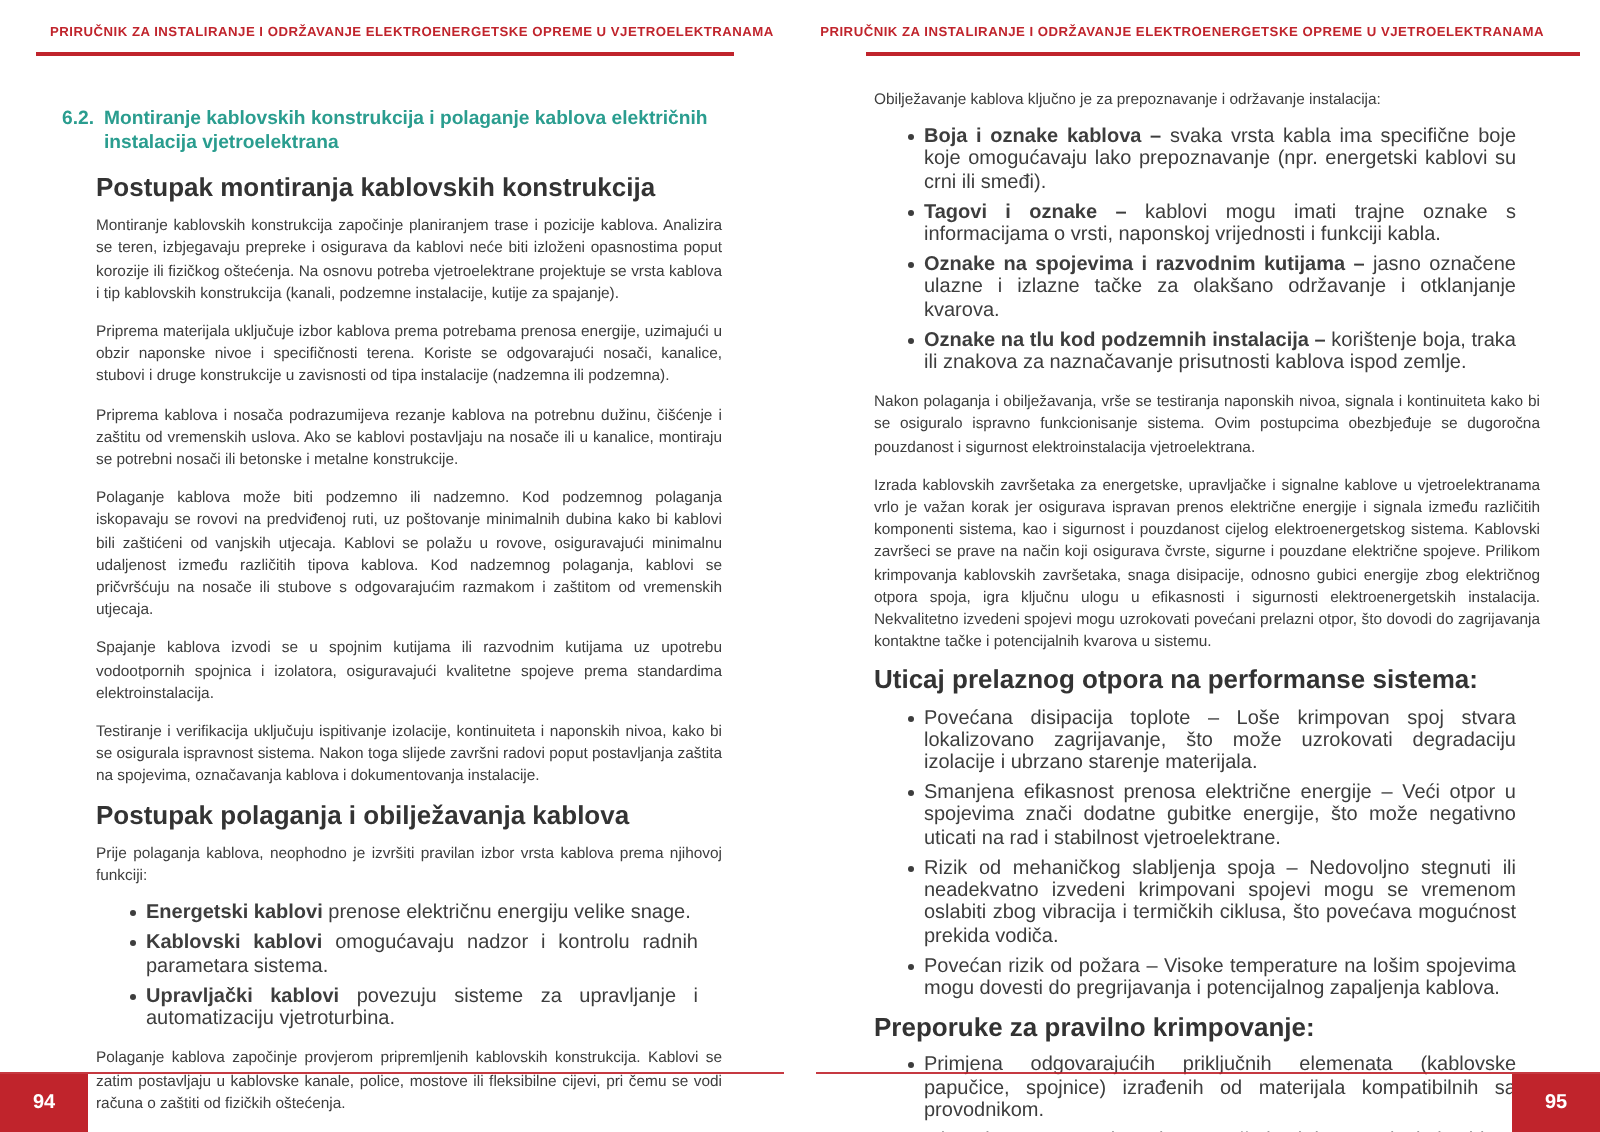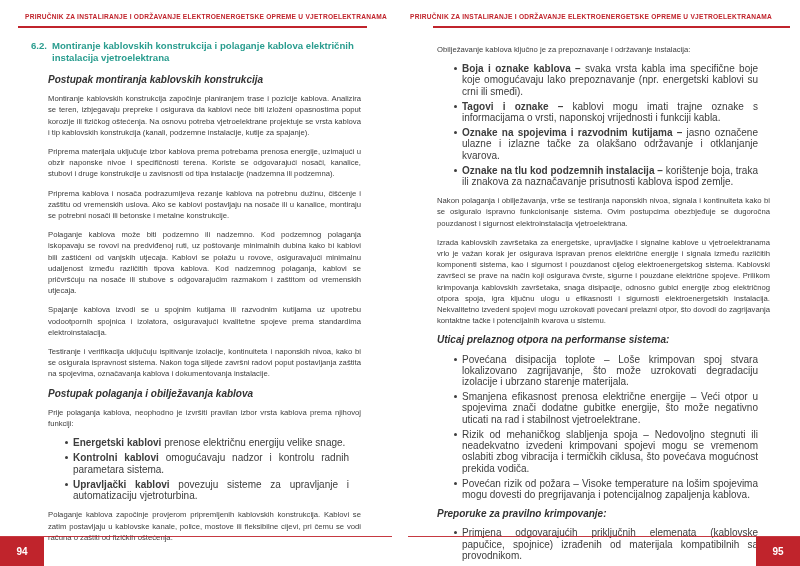--- a/index.html
+++ b/index.html
@@ -36,32 +36,32 @@
   .page-num-block{
     position:absolute;bottom:0;width:44px;height:29px;background:var(--accent-red);
     display:flex;align-items:center;justify-content:center;
     color:#ffffff;font-size:10px;font-weight:bold;
   }
   .page-left .page-num-block{left:0;}
   .page-right .page-num-block{right:0;margin-top:32px;}
 
   
   .content{position:absolute;}
-  .page-left .content{top:40px;left:48px;width:313px;}
+  .page-left .content{top:54px;left:48px;width:313px;}
   .page-right .content{top:44px;left:37px;width:333px;}
 
   .section-heading{
     display:flex;gap:5px;margin:0 0 10px -17px;
     color:var(--heading-teal);font-size:9.6px;font-weight:bold;line-height:12px;
   }
   .sec-num{flex:none;}
   .sec-title{flex:1;}
 
   .subhead{
-    margin:0 0 8px;font-size:10px;font-weight:bold;line-height:11.2px;color:#333;font-style:italic;
+    margin:0 0 8px;font-size:13px;font-weight:bold;line-height:11.2px;color:#333;
   }
   p.body{
     margin:0 0 8px;font-size:7.7px;line-height:11.2px;
     text-align:justify;color:var(--body-text);
   }
   .bullets{margin:0 0 8px;}
   .bullet{
     display:flex;gap:5px;margin:0 12px 4px;padding-left:5px;
     font-size:10px;line-height:11.2px;
   }
@@ -100,21 +100,21 @@
 
       <p class="body">Prije polaganja kablova, neophodno je izvršiti pravilan izbor vrsta kablova prema njihovoj funkciji:</p>
 
       <div class="bullets">
         <div class="bullet">
           <span class="dot"></span>
           <span class="btext"><b>Energetski kablovi</b><span> prenose električnu energiju velike snage.</span></span>
         </div>
         <div class="bullet">
           <span class="dot"></span>
-          <span class="btext"><b>Kontrolni kablovi</b><span> omogućavaju nadzor i kontrolu radnih parametara sistema.</span></span>
+          <span class="btext"><b>Kablovski kablovi</b><span> omogućavaju nadzor i kontrolu radnih parametara sistema.</span></span>
         </div>
         <div class="bullet">
           <span class="dot"></span>
           <span class="btext"><b>Upravljački kablovi</b><span> povezuju sisteme za upravljanje i automatizaciju vjetroturbina.</span></span>
         </div>
       </div>
 
       <p class="body">Polaganje kablova započinje provjerom pripremljenih kablovskih konstrukcija. Kablovi se zatim postavljaju u kablovske kanale, police, mostove ili fleksibilne cijevi, pri čemu se vodi računa o zaštiti od fizičkih oštećenja.</p>
     </div>
 

